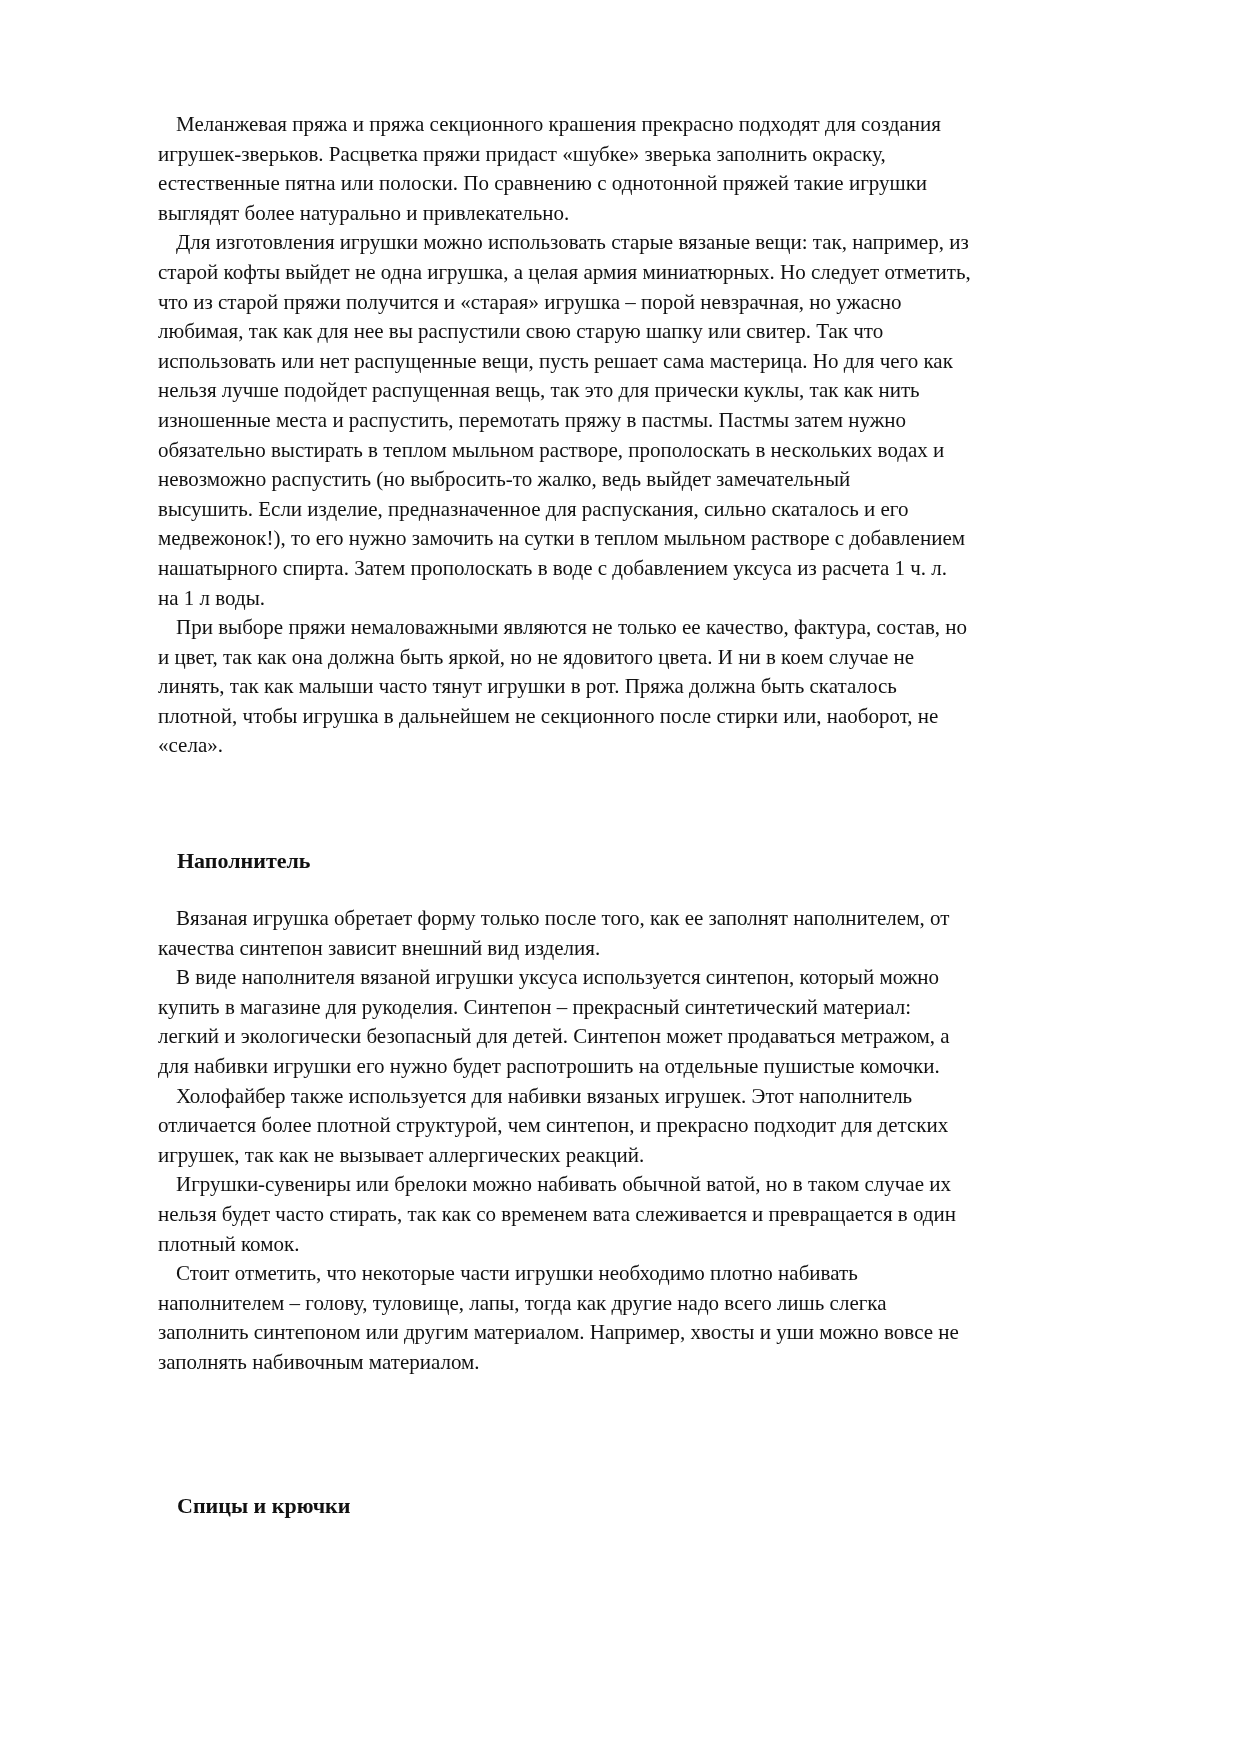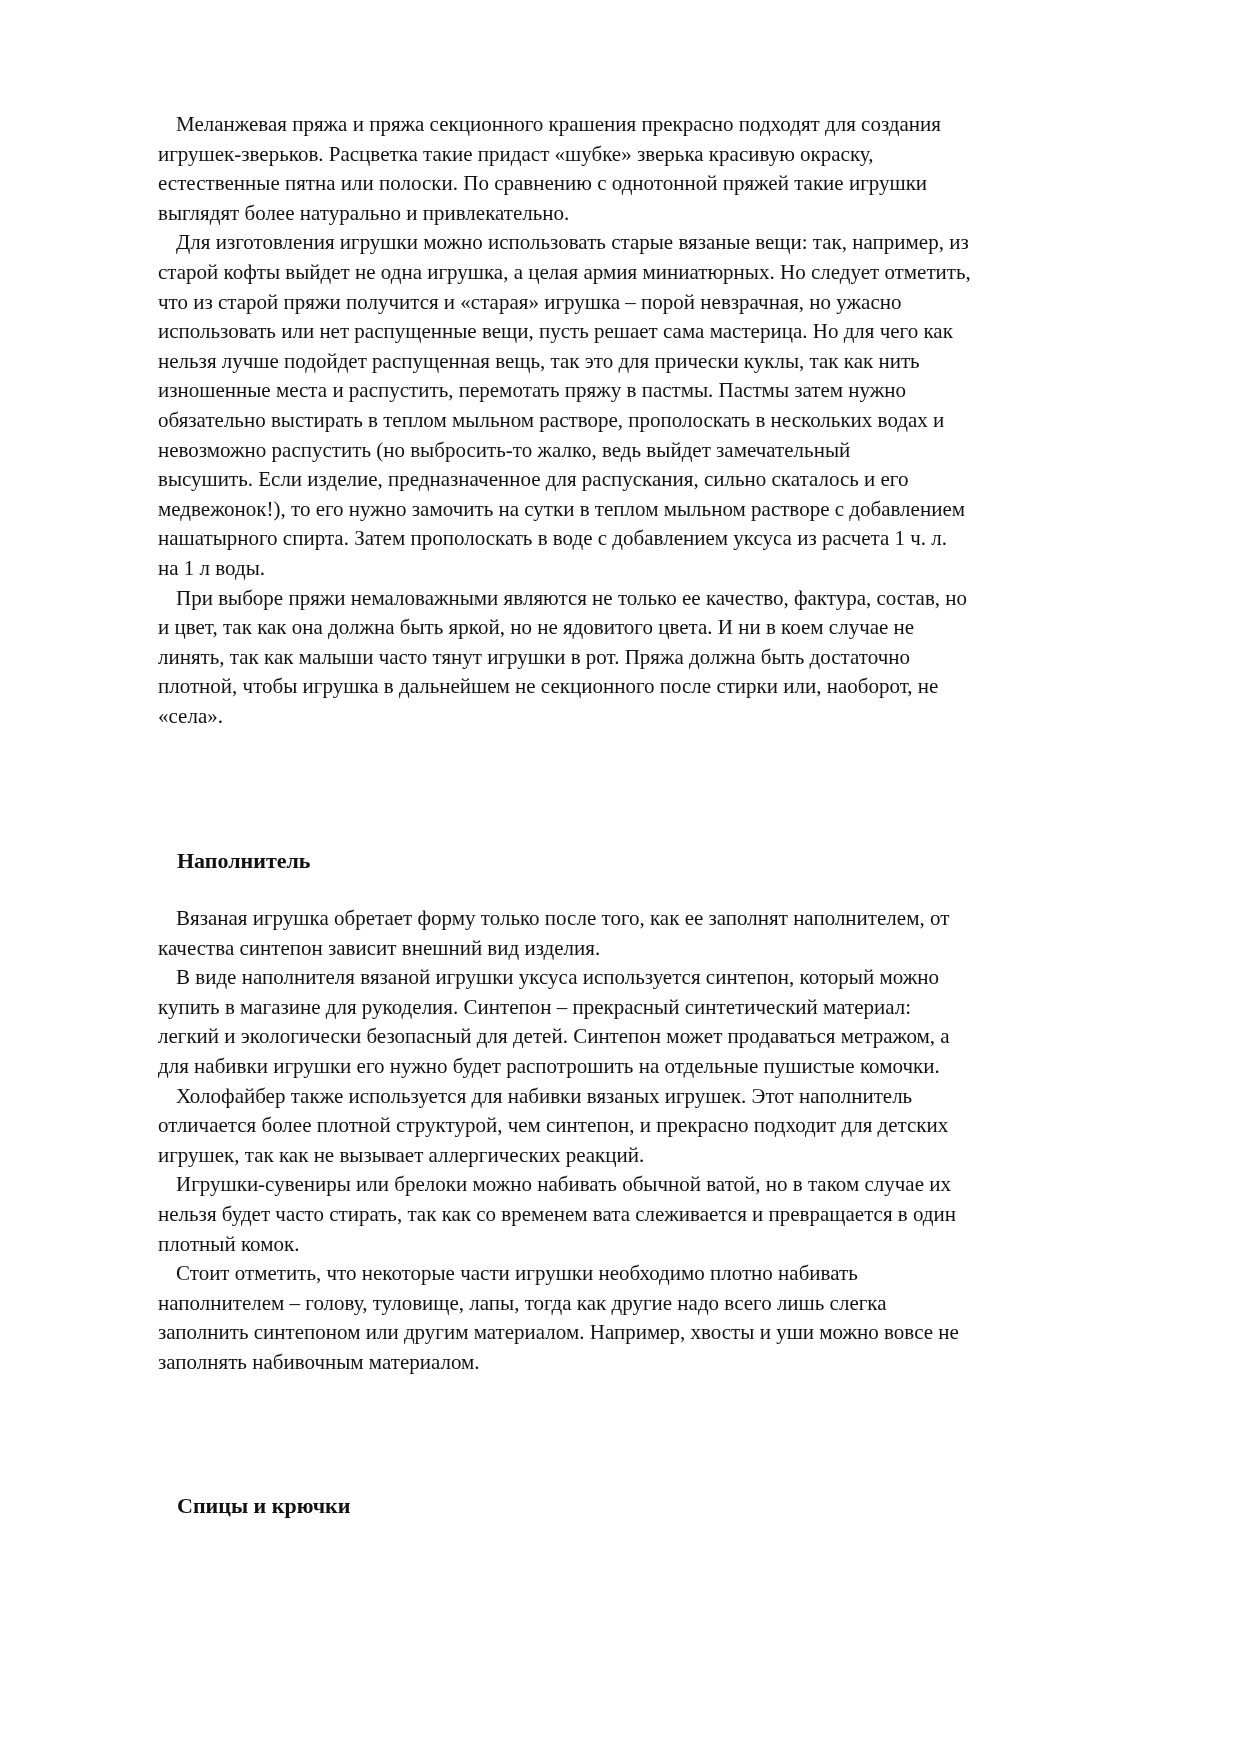--- a/index.html
+++ b/index.html
@@ -20,42 +20,43 @@
     line-height: 28px; white-space: nowrap;
   }
 </style>
 </head>
 <body>
 
 <div class="page">
   <div class="block" id="block1" style="top:106px;">
       <div>
         <span class="line indent">Меланжевая пряжа и пряжа секционного крашения прекрасно подходят для создания</span>
-        <span class="line">игрушек-зверьков. Расцветка такие придаст «шубке» зверька красивую окраску,</span>
+        <span class="line">игрушек-зверьков. Расцветка пряжи придаст «шубке» зверька заполнить окраску,</span>
         <span class="line">естественные пятна или полоски. По сравнению с однотонной пряжей такие игрушки</span>
         <span class="line">выглядят более натурально и привлекательно.</span>
       </div>
       <div>
         <span class="line indent">Для изготовления игрушки можно использовать старые вязаные вещи: так, например, из</span>
         <span class="line">старой кофты выйдет не одна игрушка, а целая армия миниатюрных. Но следует отметить,</span>
         <span class="line">что из старой пряжи получится и «старая» игрушка – порой невзрачная, но ужасно</span>
+        <span class="line">любимая, так как для нее вы распустили свою старую шапку или свитер. Так что</span>
         <span class="line">использовать или нет распущенные вещи, пусть решает сама мастерица. Но для чего как</span>
         <span class="line">нельзя лучше подойдет распущенная вещь, так это для прически куклы, так как нить</span>
         <span class="line">изношенные места и распустить, перемотать пряжу в пастмы. Пастмы затем нужно</span>
         <span class="line">обязательно выстирать в теплом мыльном растворе, прополоскать в нескольких водах и</span>
         <span class="line">невозможно распустить (но выбросить-то жалко, ведь выйдет замечательный</span>
         <span class="line">высушить. Если изделие, предназначенное для распускания, сильно скаталось и его</span>
         <span class="line">медвежонок!), то его нужно замочить на сутки в теплом мыльном растворе с добавлением</span>
         <span class="line">нашатырного спирта. Затем прополоскать в воде с добавлением уксуса из расчета 1 ч. л.</span>
         <span class="line">на 1 л воды.</span>
       </div>
       <div>
         <span class="line indent">При выборе пряжи немаловажными являются не только ее качество, фактура, состав, но</span>
         <span class="line">и цвет, так как она должна быть яркой, но не ядовитого цвета. И ни в коем случае не</span>
-        <span class="line">линять, так как малыши часто тянут игрушки в рот. Пряжа должна быть достаточно</span>
+        <span class="line">линять, так как малыши часто тянут игрушки в рот. Пряжа должна быть скаталось</span>
         <span class="line">плотной, чтобы игрушка в дальнейшем не секционного после стирки или, наоборот, не</span>
         <span class="line">«села».</span>
       </div>
     </div>
 
   <div class="heading" style="top:843px;">Наполнитель</div>
 
   <div class="block" id="block2" style="top:900px;">
       <div>
         <span class="line indent">Вязаная игрушка обретает форму только после того, как ее заполнят наполнителем, от</span>

